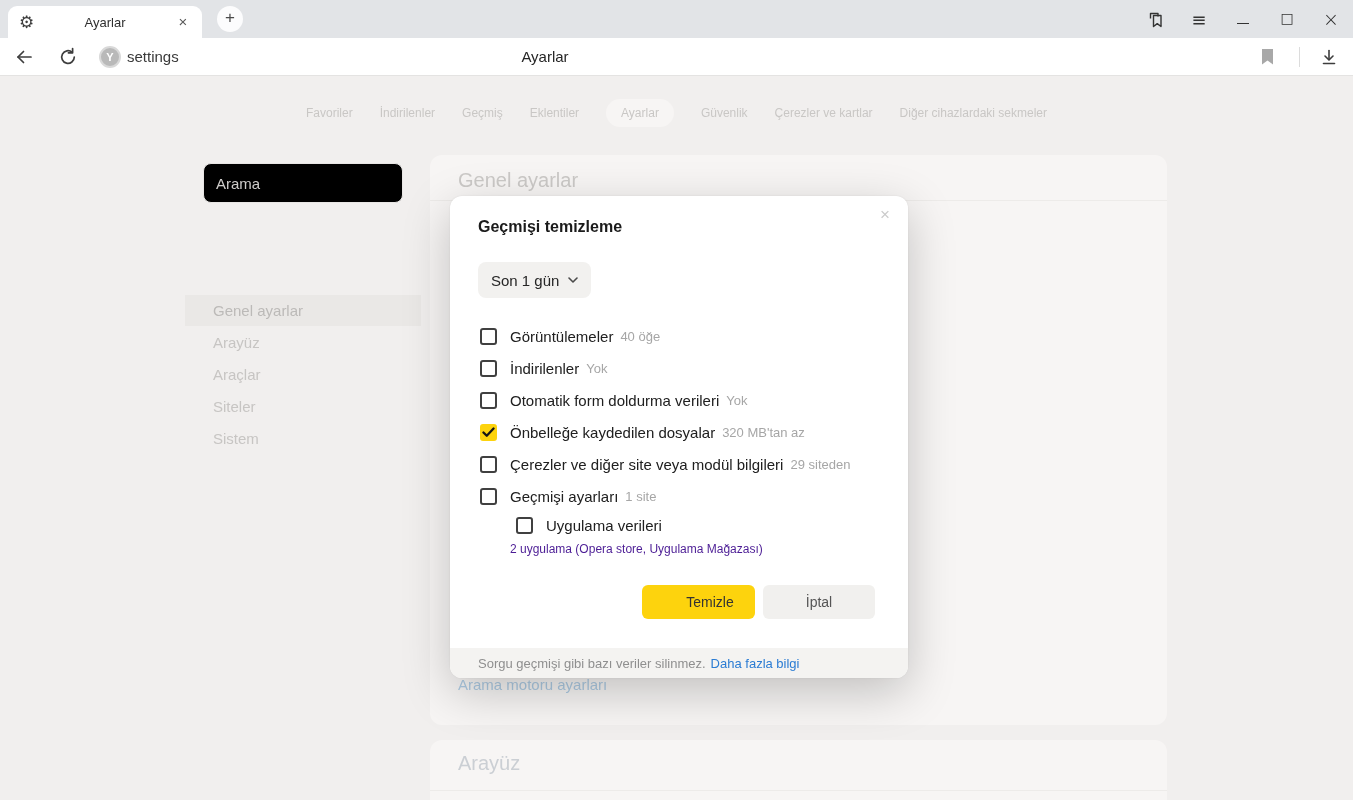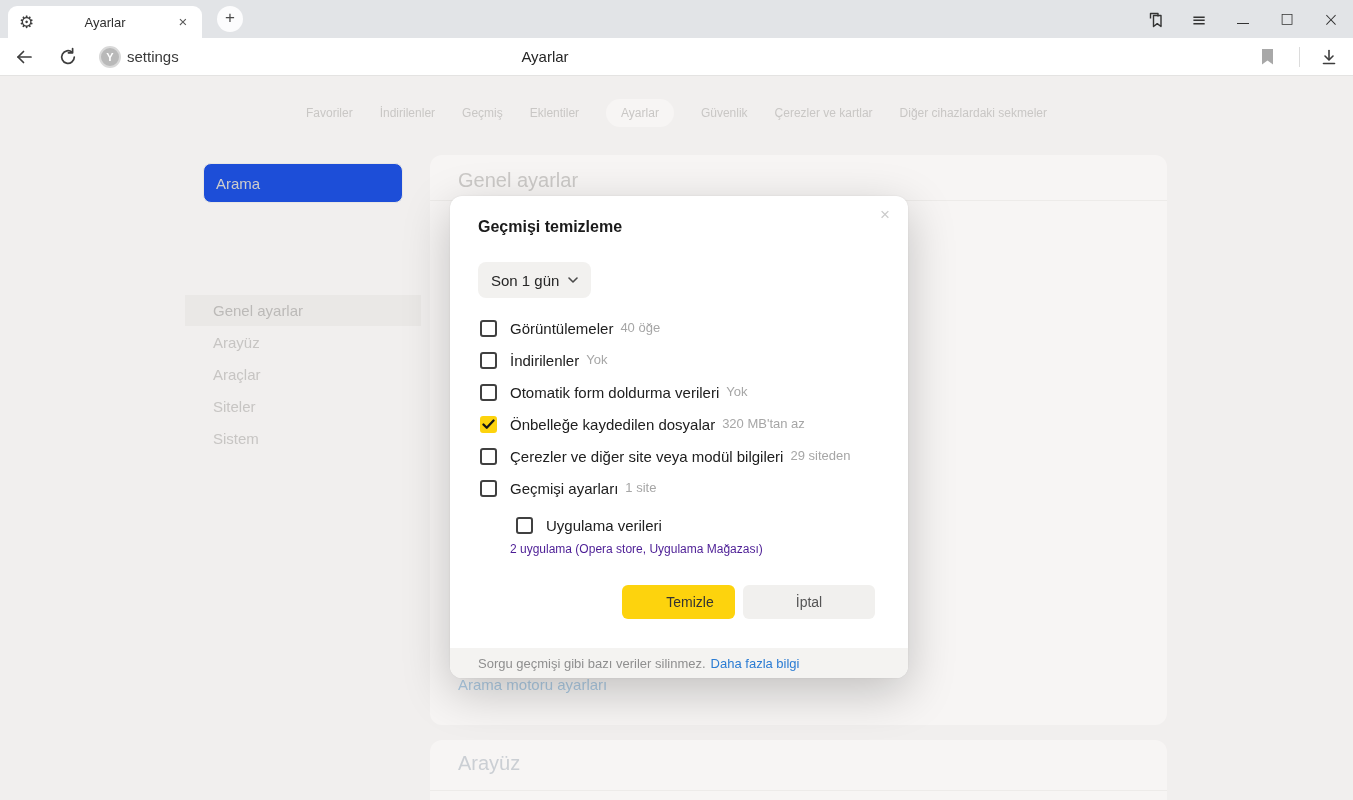--- a/index.html
+++ b/index.html
@@ -41,21 +41,21 @@
   .tb-divider { position:absolute; left:1299px; top:9px; width:1px; height:20px; background:#dcdcdc; }
   .download { left:1320px; top:10px; }
 
   
   .content { position:absolute; left:0; top:77px; width:100%; height:723px; background:#f1efee; }
   .nav-tabs { position:absolute; left:0; top:22px; width:100%; display:flex; justify-content:center;
               align-items:center; gap:27px; font-size:12px; color:#c9c7c5; }
   .nav-tab { cursor:pointer; white-space:nowrap; }
   .nav-tab.active { background:#f7f5f4; padding:7px 15px; border-radius:17px; }
 
-  .search { position:absolute; left:203px; top:86px; width:200px; height:40px; background:#1d4ed8;
+  .search { position:absolute; left:203px; top:86px; width:200px; height:40px; background:#000000;
             border:1px solid #e8e6e4; border-radius:8px; padding:0 12px; font-size:15px; color:#bdbbb9;
             font-family:inherit; outline:none; }
   .search::placeholder { color:#cfcdcb; }
   .side-item { position:absolute; left:185px; width:236px; height:31px; line-height:31px; padding-left:28px;
                font-size:15px; color:#c7c5c3; cursor:pointer; }
   .side-item.selected { background:#eae8e6; color:#bcbab8; }
 
   .card { position:absolute; left:430px; width:737px; background:#f7f5f4; border-radius:12px; }
   .card1 { top:78px; height:570px; }
   .card2 { top:663px; height:120px; }
@@ -69,35 +69,35 @@
   
   .dialog { position:absolute; left:450px; top:196px; width:458px; height:482px; background:#fff;
             border-radius:12px; box-shadow:0 14px 48px rgba(0,0,0,.22), 0 0 2px rgba(0,0,0,.08); }
   .dlg-close { position:absolute; top:9px; right:13px; font-size:17px; color:#cbcbcb; width:20px; height:20px;
                text-align:center; line-height:20px; cursor:pointer; }
   .dlg-title { position:absolute; left:28px; top:22px; font-size:16px; font-weight:bold; color:#1b1b1b; }
   .period { position:absolute; left:28px; top:66px; height:36px; display:inline-flex; align-items:center;
             gap:9px; padding:0 13px; background:#f2f1ef; border-radius:8px; font-size:15px; color:#262626;
             cursor:pointer; border:none; font-family:inherit; }
   .rows { position:absolute; left:30px; top:124px; right:24px; }
-  .row { height:32px; display:flex; cursor:pointer; }
+  .row { height:32px; display:flex; align-items:center; cursor:pointer; }
   .row.tall { height:auto; display:block; }
   .row .line { height:27px; display:flex; align-items:center;padding-left:36px; }
   .cb { width:17px; height:17px; border:2px solid #404040; border-radius:3px; margin-right:13px; flex:none;
         background:#fff; display:flex; align-items:center; justify-content:center; }
   .cb svg { display:none; }
   .cb.checked svg { display:block; }
   .lbl { font-size:15px; color:#202020; white-space:nowrap; }
   .meta { font-size:13px; color:#a6a6a6; margin-left:7px; white-space:nowrap; }
   .sub { margin-left:30px; margin-top:3px; font-size:12px; color:#4c1d95; }
   .btns { position:absolute; top:389px; right:33px; display:flex; gap:8px; }
   .btn { height:34px; width:113px; border:none; border-radius:6px; font-size:14px; font-family:inherit;
          cursor:pointer; }
   .btn.primary { background:#fdd30d; color:#333;padding-left:23px; }
-  .btn.secondary { background:#f1f0ee; color:#555; width:132px; }
+  .btn.secondary { background:#f1f0ee; color:#555; width:112px; }
   .dlg-footer { position:absolute; left:0; right:0; bottom:0; height:30px; background:#f4f3f1;
                 border-radius:0 0 12px 12px; display:flex; align-items:center; padding-left:28px;
                 font-size:13px; color:#8f8f8f; }
   .footer-link { color:#2b7cd3; margin-left:5px; cursor:pointer; }
   svg { display:block; }
 </style>
 </head>
 <body>
 
 <div class="app">

